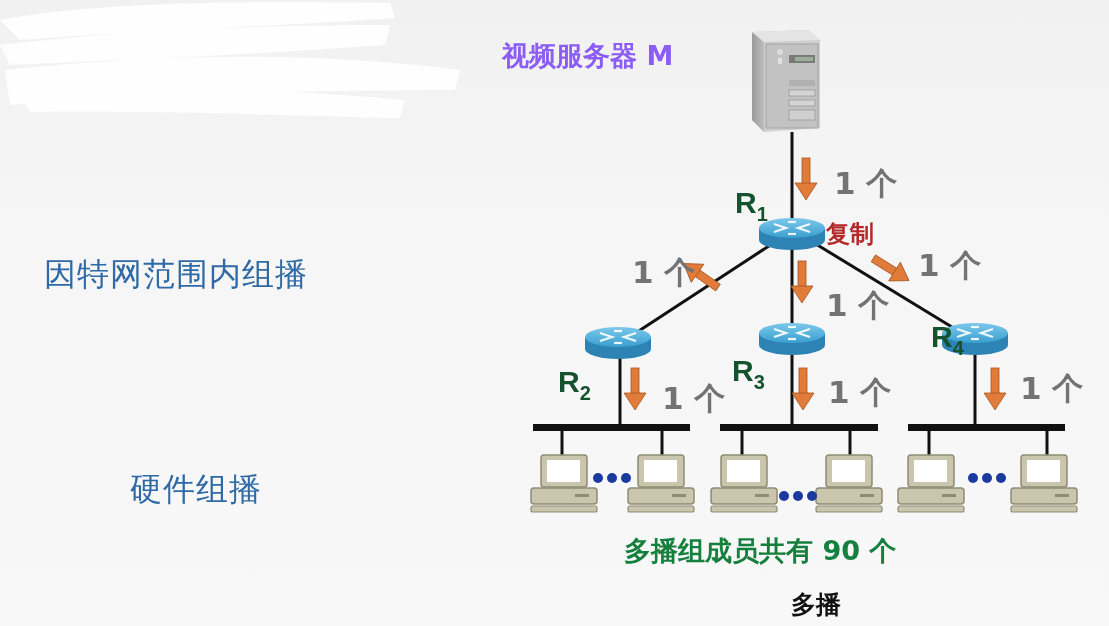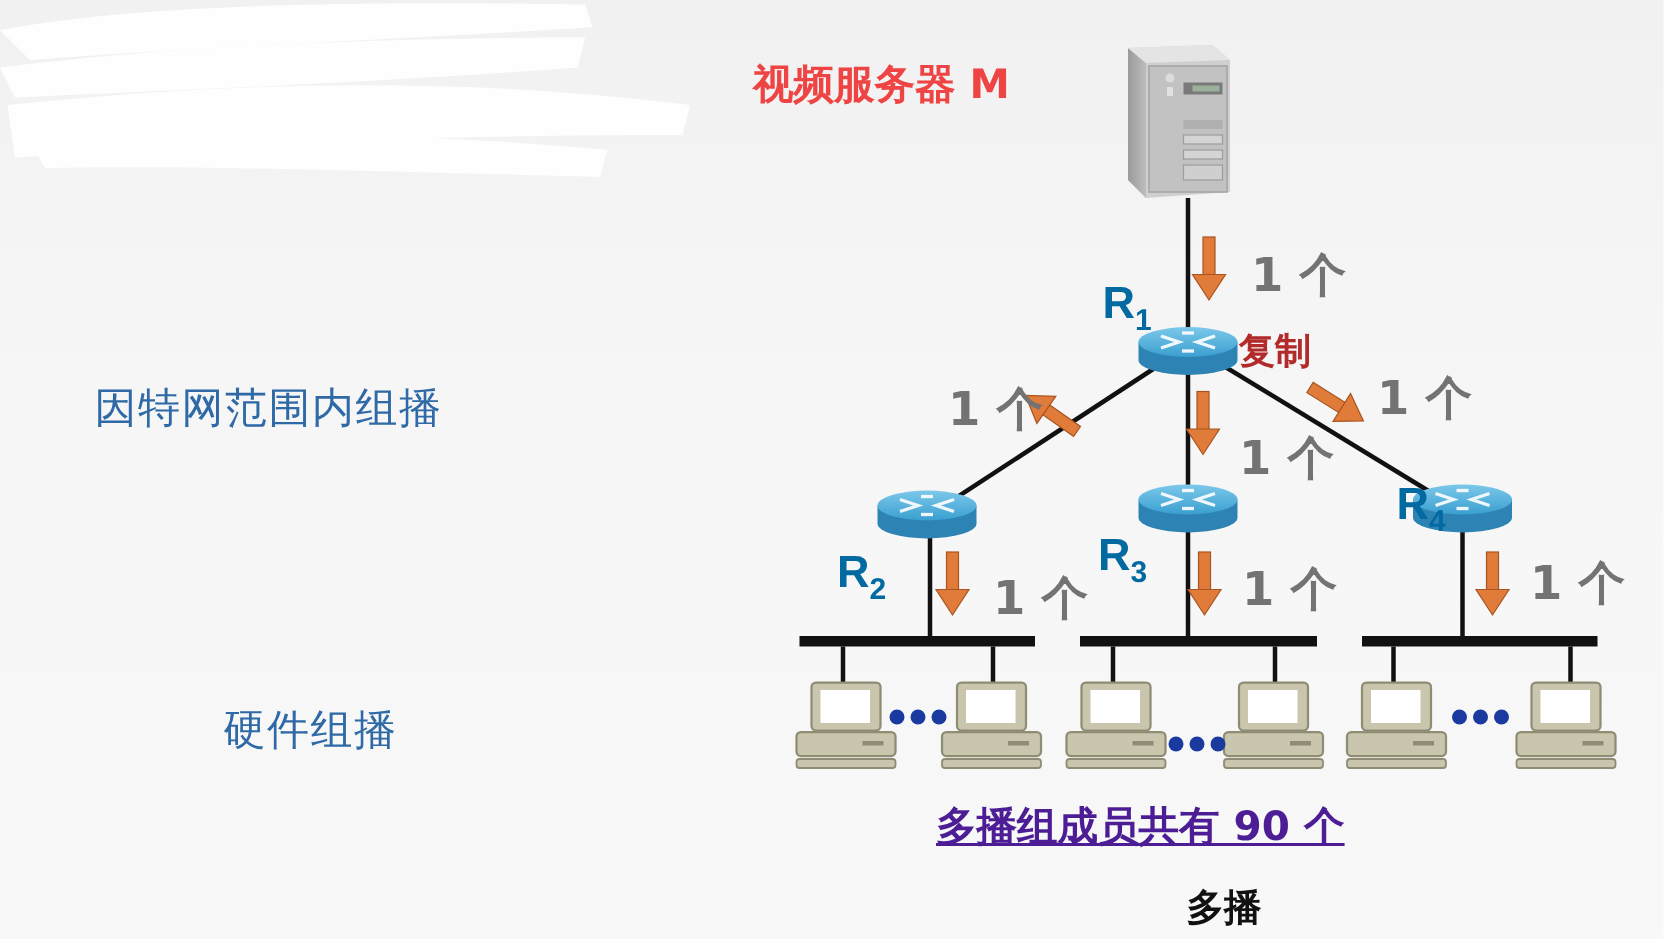--- a/index.html
+++ b/index.html
@@ -3,25 +3,25 @@
 <meta charset="utf-8">
 <style>
   html, body { margin:0; padding:0; }
   body {
     width:1109px; height:626px; overflow:hidden; position:relative;
     background: linear-gradient(180deg, #f1f1f1 0%, #f6f6f6 40%, #f8f8f8 100%);
     font-family: "DejaVu Sans", "Liberation Sans", sans-serif;
   }
   .scribble { position:absolute; left:0; top:0; width:480px; height:130px; }
   .txt { position:absolute; white-space:nowrap; }
-  .side-label { color:#2f6aa6; font-size:28px; letter-spacing:1px;margin-left:19px; }
-  .server-label { color:#ef4444; font-weight:bold; font-size:27px; }
-  .members-label { color:#4c1d95; font-weight:bold; font-size:27px;text-decoration:underline; }
+  .side-label { color:#2f6aa6; font-size:32px; letter-spacing:1px; }
+  .server-label { color:#8b5cf6; font-weight:bold; font-size:27px; }
+  .members-label { color:#15803d; font-weight:bold; font-size:27px; }
   .caption { color:#111; font-weight:bold; font-size:25px; }
-  .router-label { color:#0369a1; font-weight:bold; font-size:30px; font-family:"Liberation Sans", sans-serif; }
+  .router-label { color:#14532d; font-weight:bold; font-size:30px; font-family:"Liberation Sans", sans-serif; }
   .router-label sub { font-size:20px; vertical-align:-8px; }
   .count-label { color:#737373; font-weight:bold; font-size:31px; }
   .copy-label { color:#b22a2a; font-weight:bold; font-size:24px; }
   svg.diagram { position:absolute; left:0; top:0; }
 </style>
 </head>
 <body>
 
 <svg class="scribble" viewBox="0 0 480 130">
   <g fill="#ffffff" opacity="0.95">

